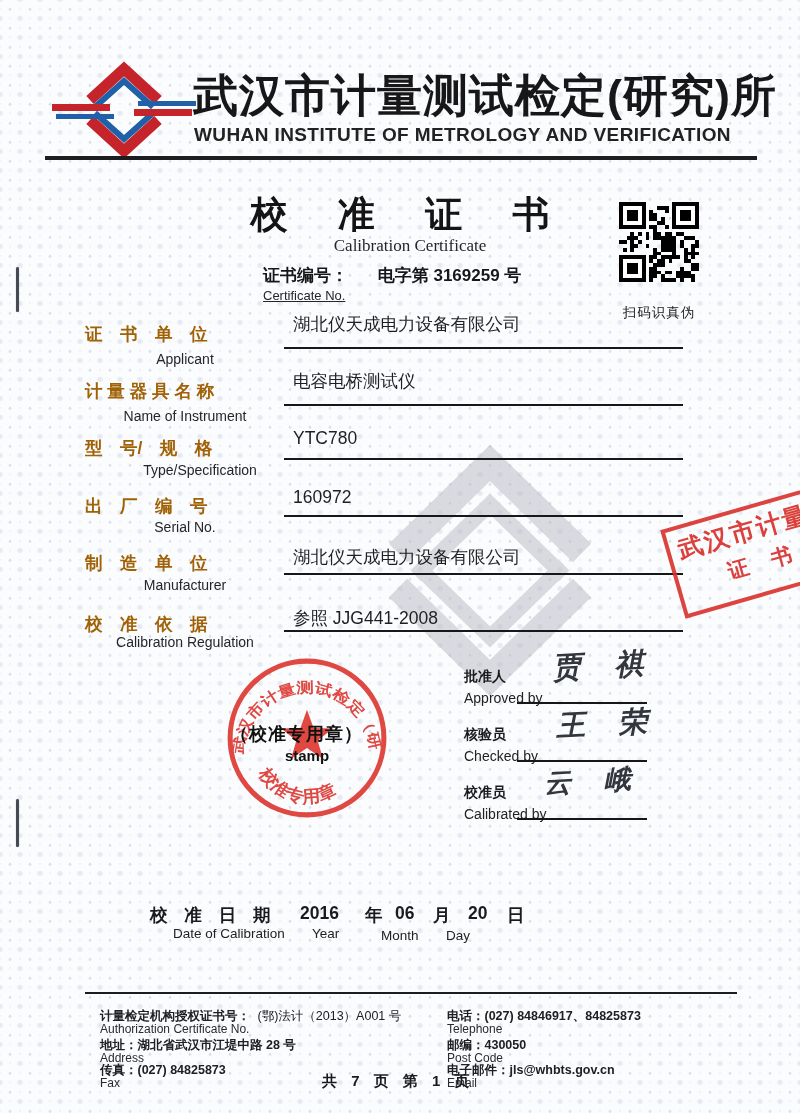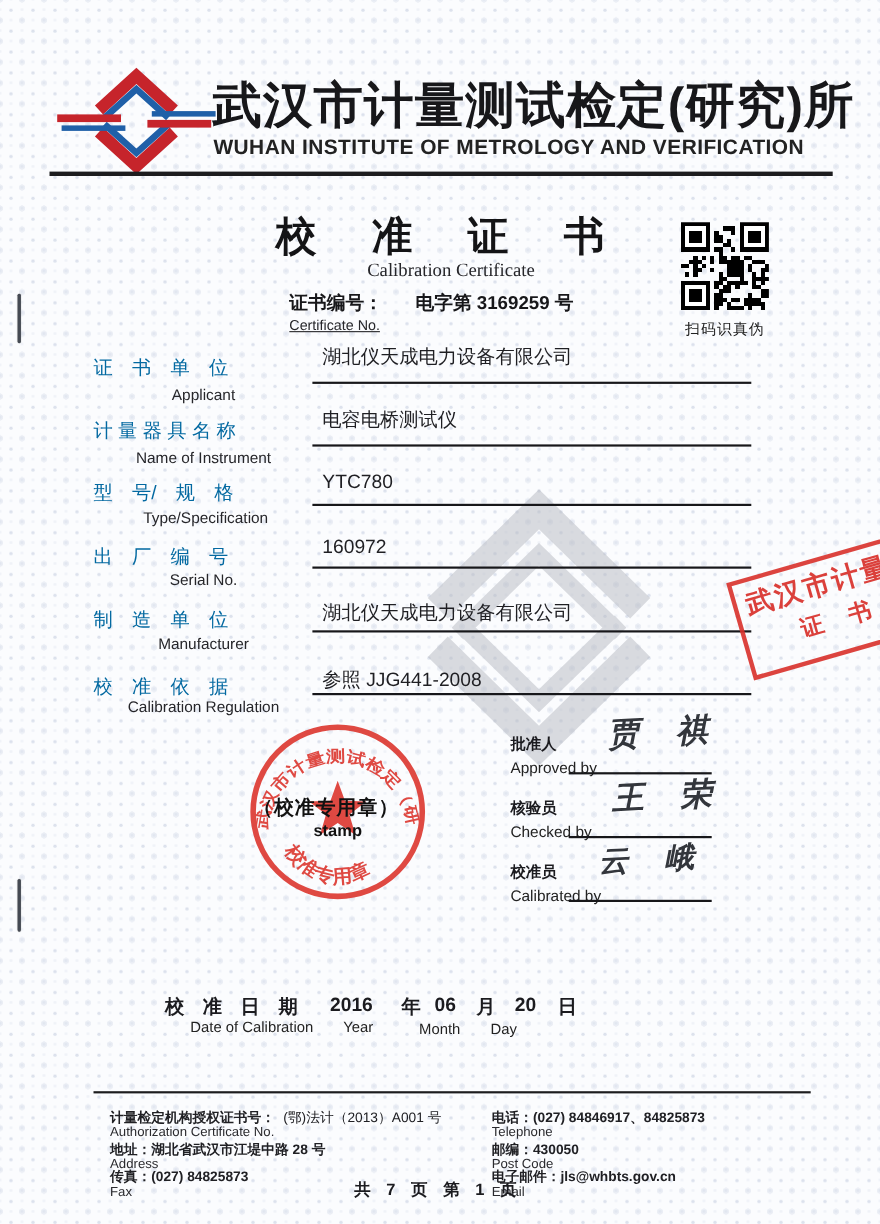--- a/index.html
+++ b/index.html
@@ -19,21 +19,21 @@
   
   .org-cn{font-size:45px;font-weight:bold;letter-spacing:1px;color:#17171a;white-space:nowrap;}
   .org-en{font-size:19px;font-weight:bold;letter-spacing:.4px;color:#222;white-space:nowrap;}
   .rule{background:#1d1d1f;}
   
   .doc-title{font-size:37px;font-weight:bold;letter-spacing:20px;text-align:center;color:#141416;}
   .doc-sub{font-size:17px;text-align:center;color:#26262a;}
   .certno{font-size:17px;font-weight:bold;color:#17171a;}
   .certno-en{font-size:13px;color:#26262a;text-decoration:underline;}
   
-  .f-label{font-size:17.5px;font-weight:normal;color:#0369a1;width:200px;white-space:nowrap;}
+  .f-label{font-size:17.5px;font-weight:bold;color:#a16207;width:200px;white-space:nowrap;}
   .f-en{font-size:14px;color:#26262a;width:200px;text-align:center;}
   .f-value{font-size:17.5px;color:#1f1f23;white-space:nowrap;}
   .f-line{height:2px;background:#17171a;}
   
   .s-cn{font-size:14px;font-weight:bold;}
   .s-en{font-size:14px;color:#222;}
   .s-line{height:2px;background:#17171a;}
   .sig{font-family:"Liberation Serif",serif;font-style:italic;font-weight:bold;
        font-size:29px;letter-spacing:13px;color:#33363c;transform:rotate(-3deg);white-space:nowrap;}
   
@@ -220,36 +220,36 @@
     <rect x="0" y="0" width="7" height="7" fill="#000"></rect>
     <rect x="1" y="1" width="5" height="5" fill="#fff"></rect>
     <rect x="2" y="2" width="3" height="3" fill="#000"></rect>
     <rect x="14" y="0" width="7" height="7" fill="#000"></rect>
     <rect x="15" y="1" width="5" height="5" fill="#fff"></rect>
     <rect x="16" y="2" width="3" height="3" fill="#000"></rect>
     <rect x="0" y="14" width="7" height="7" fill="#000"></rect>
     <rect x="1" y="15" width="5" height="5" fill="#fff"></rect>
     <rect x="2" y="16" width="3" height="3" fill="#000"></rect>
   </svg>
-<div class="abs qr-cap" style="left:615px;top:291px;width:88px;">扫码识真伪</div>
+<div class="abs qr-cap" style="left:615px;top:304px;width:88px;">扫码识真伪</div>
 
 <div class="abs f-value" style="left:293px;top:312px;">湖北仪天成电力设备有限公司</div>
 <div class="abs f-label" style="left:85px;top:322px;">证　书　单　位</div>
 <div class="abs f-line" style="left:284px;top:347px;width:399px;"></div>
 <div class="abs f-en" style="left:85px;top:351px;">Applicant</div>
 
 <div class="abs f-value" style="left:293px;top:369px;">电容电桥测试仪</div>
 <div class="abs f-label" style="left:85px;top:379px;">计 量 器 具 名 称</div>
 <div class="abs f-line" style="left:284px;top:404px;width:399px;"></div>
 <div class="abs f-en" style="left:85px;top:408px;">Name of Instrument</div>
 
 <div class="abs f-value" style="left:293px;top:428px;">YTC780</div>
 <div class="abs f-label" style="left:85px;top:436px;">型　号/　规　格</div>
 <div class="abs f-line" style="left:284px;top:458px;width:399px;"></div>
-<div class="abs f-en" style="left:87px;top:462px;">Type/Specification</div>
+<div class="abs f-en" style="left:100px;top:462px;">Type/Specification</div>
 
 <div class="abs f-value" style="left:293px;top:487px;">160972</div>
 <div class="abs f-label" style="left:85px;top:494px;">出　厂　编　号</div>
 <div class="abs f-line" style="left:284px;top:515px;width:399px;"></div>
 <div class="abs f-en" style="left:85px;top:519px;">Serial No.</div>
 
 <div class="abs f-value" style="left:293px;top:545px;">湖北仪天成电力设备有限公司</div>
 <div class="abs f-label" style="left:85px;top:551px;">制　造　单　位</div>
 <div class="abs f-line" style="left:284px;top:573px;width:399px;"></div>
 <div class="abs f-en" style="left:85px;top:577px;">Manufacturer</div>

